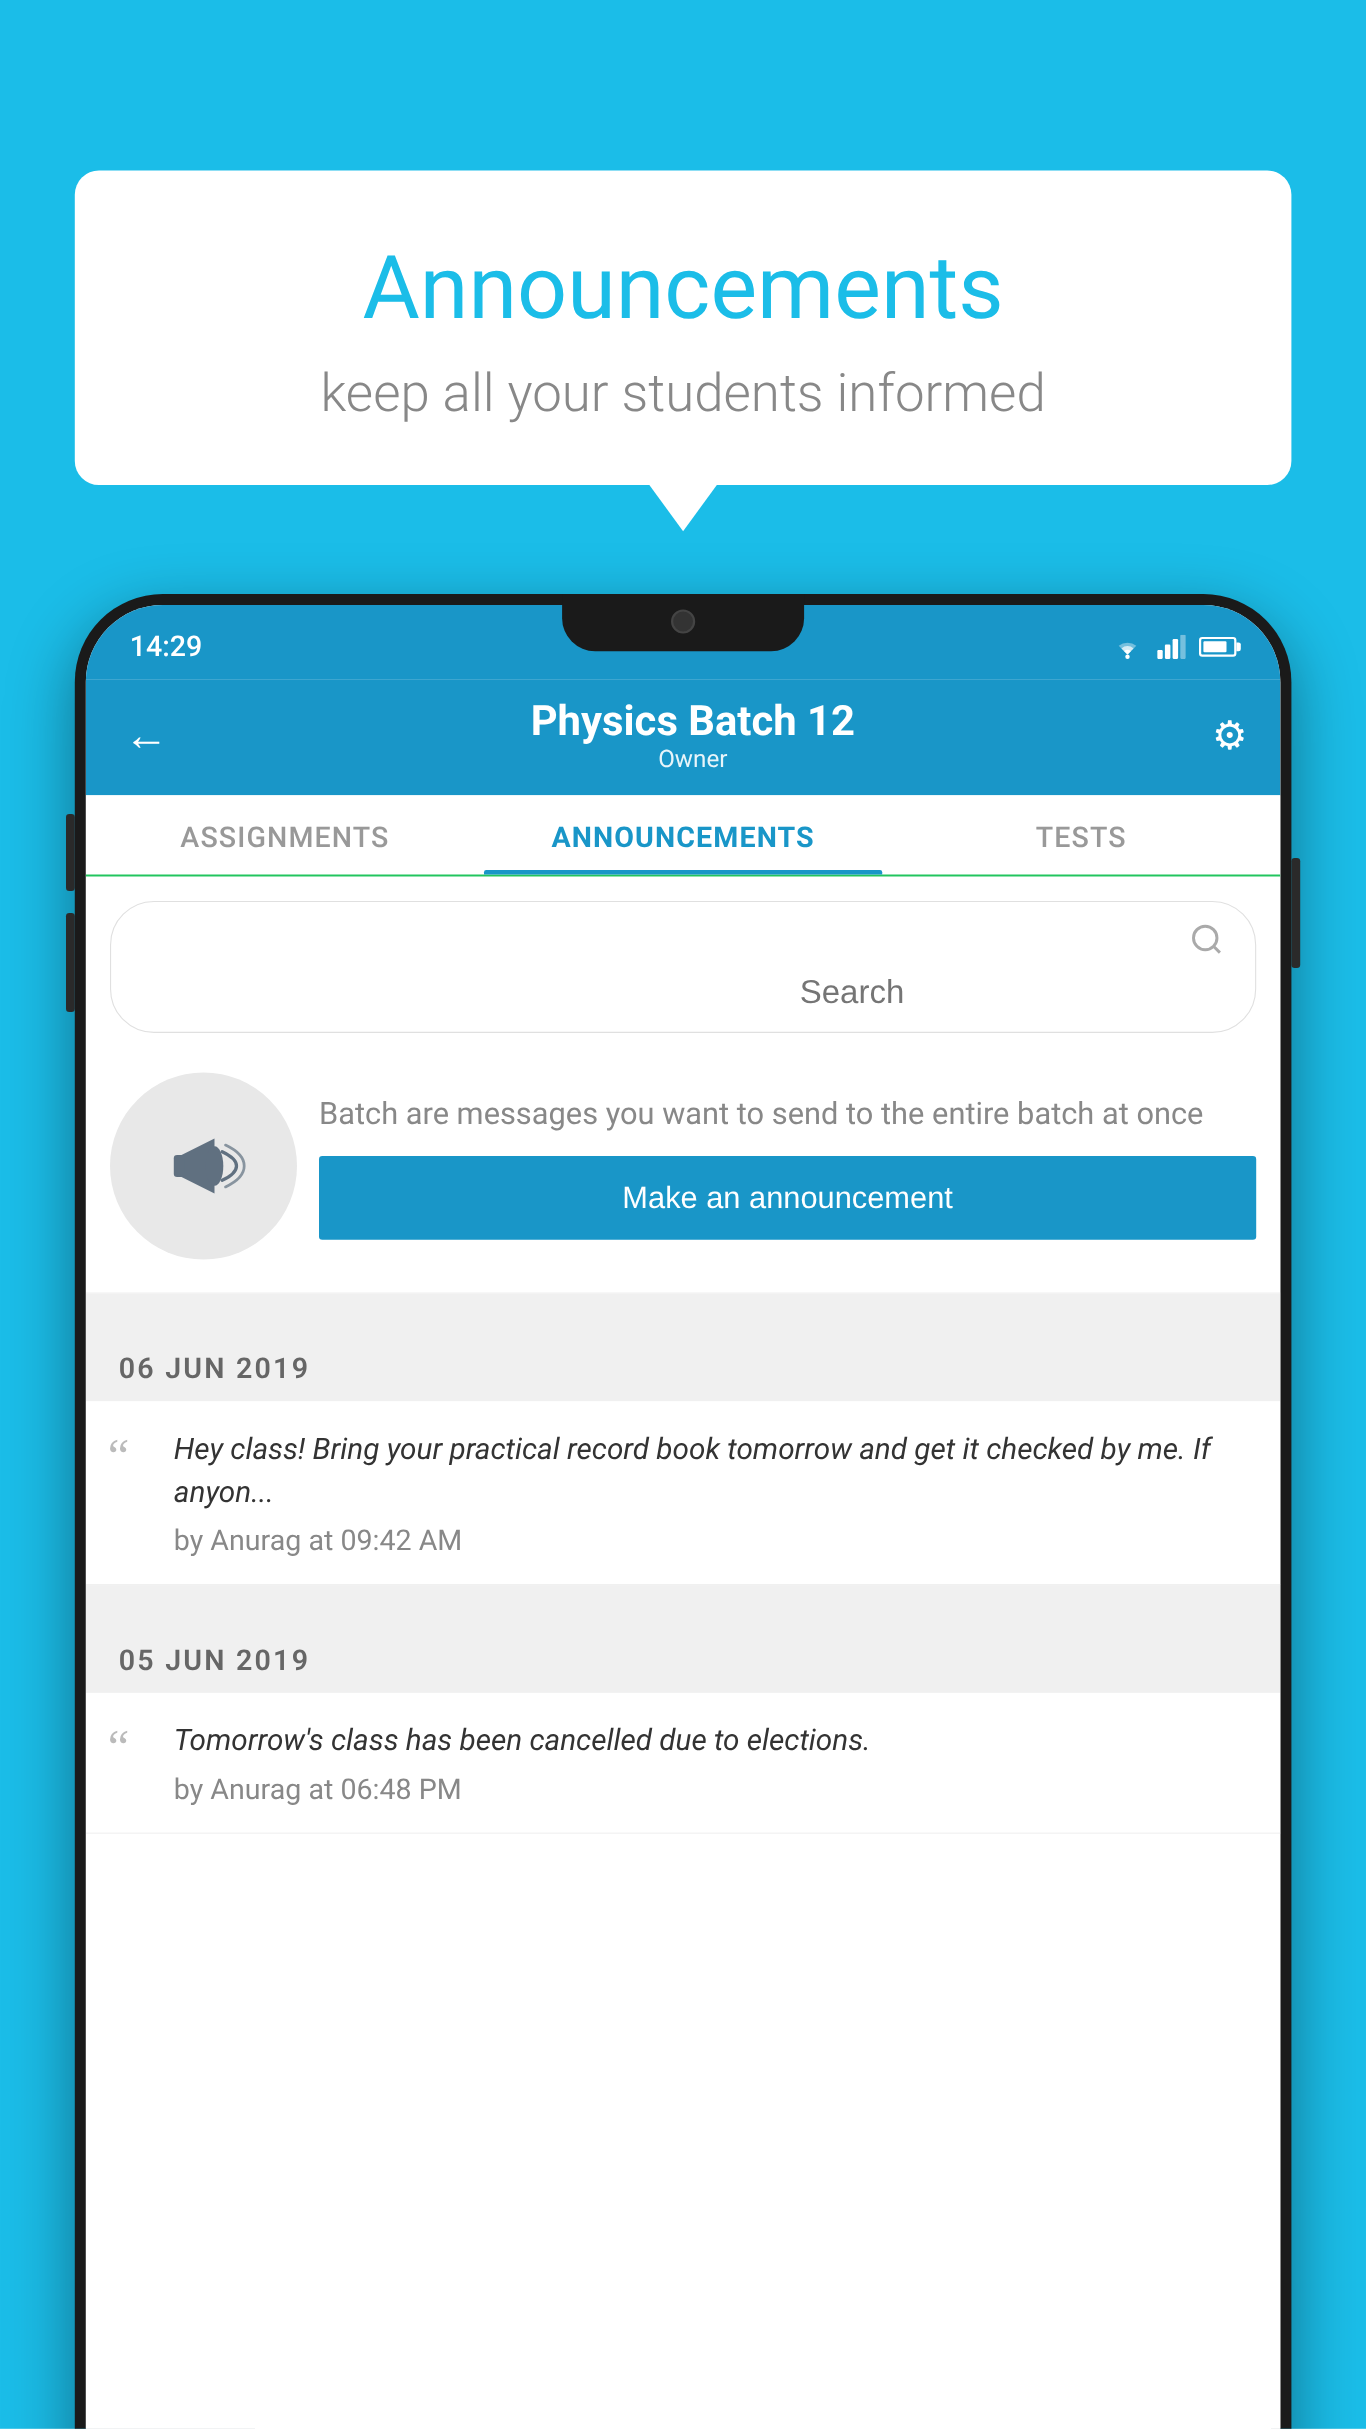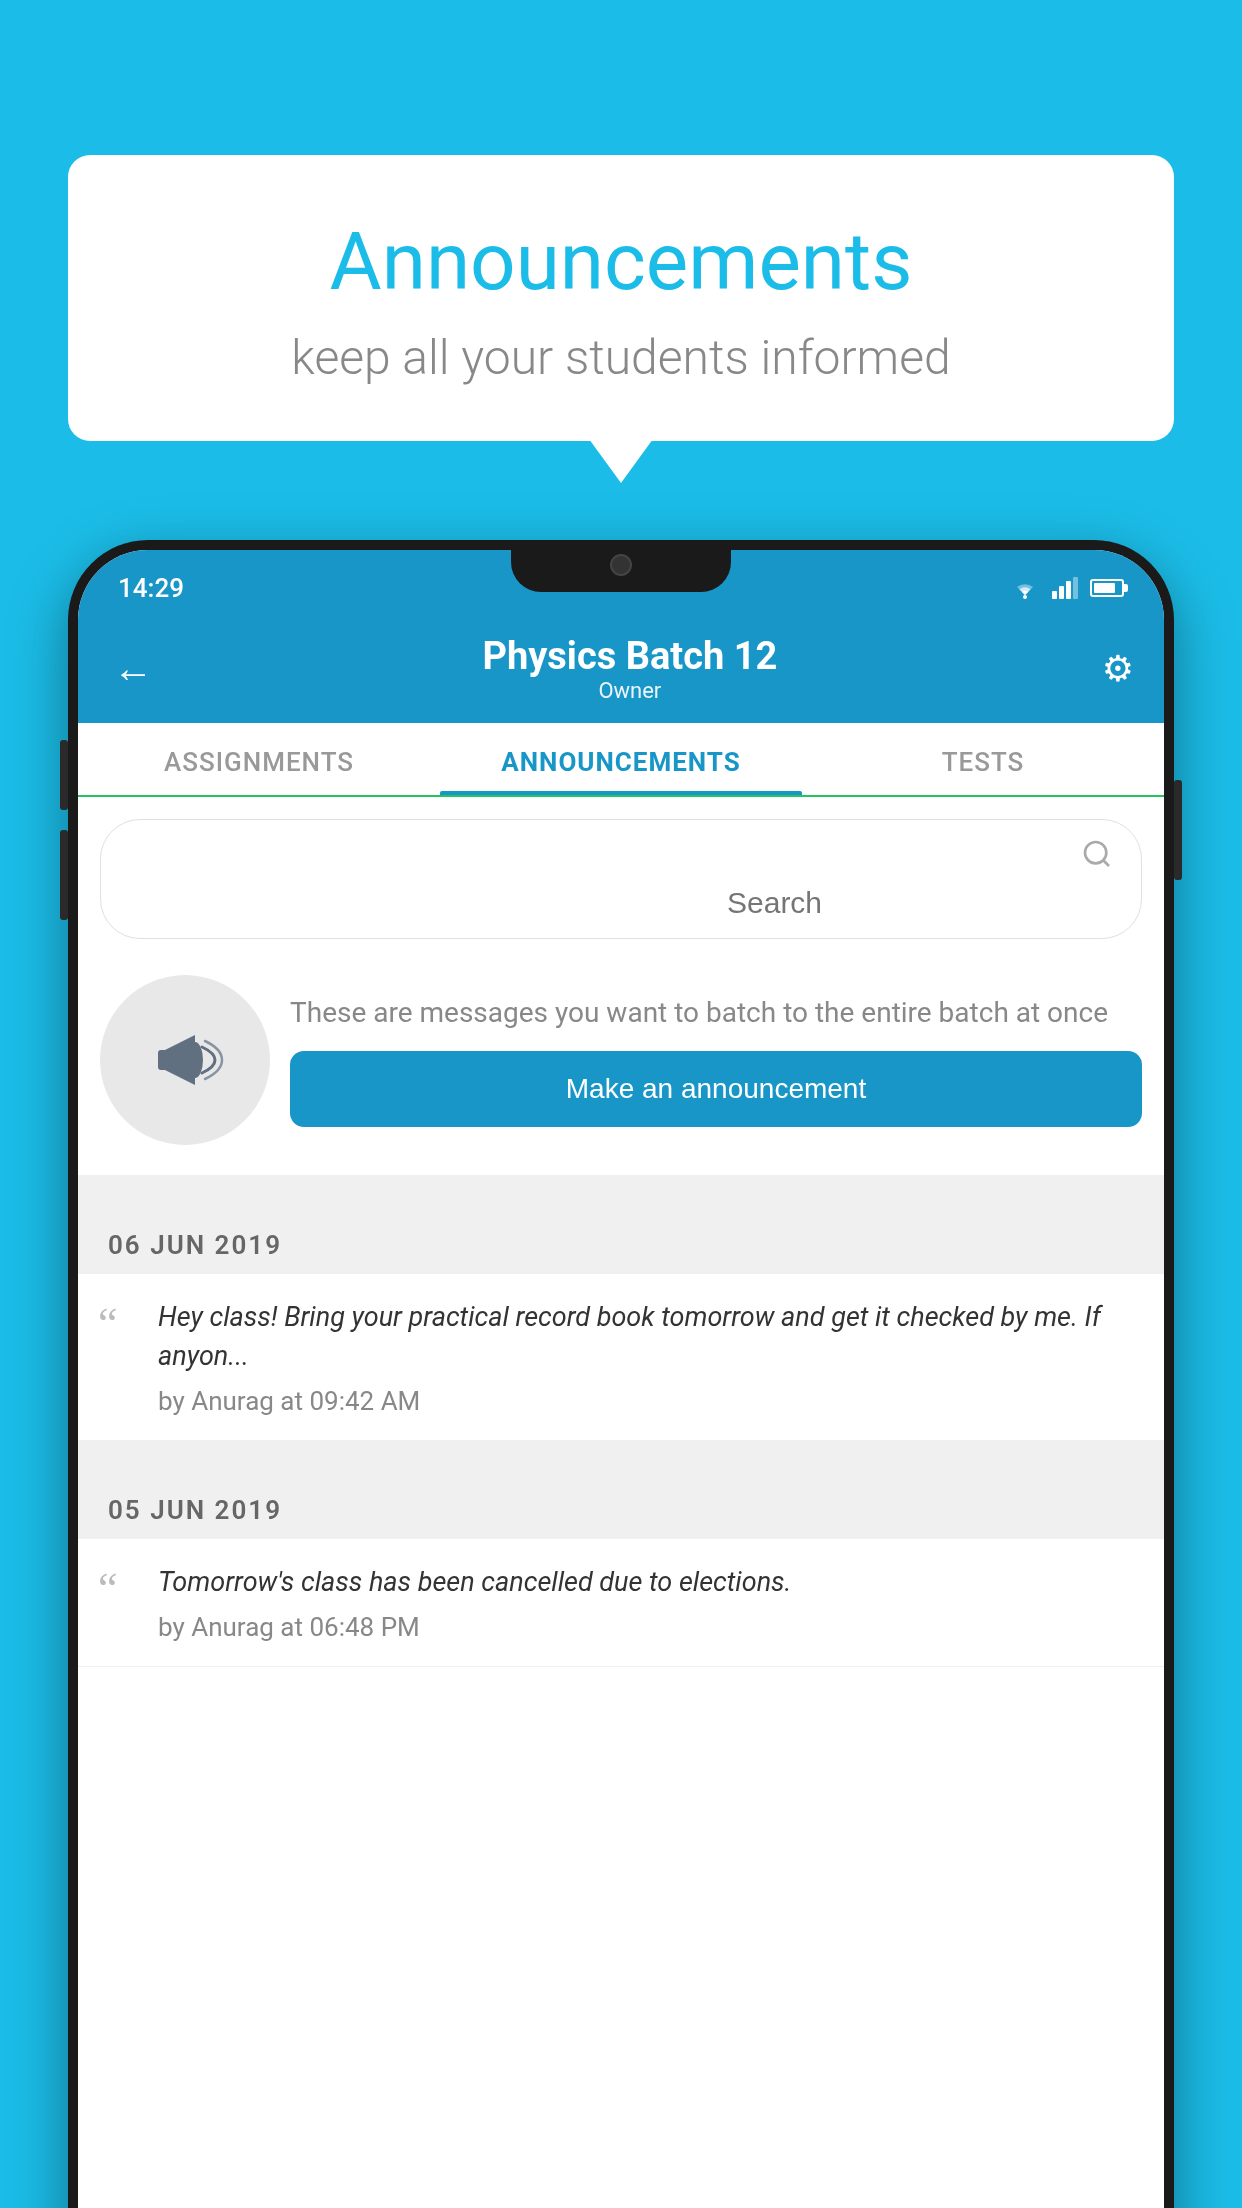--- a/index.html
+++ b/index.html
@@ -301,21 +301,21 @@
     .promo-text {
       font-size: 28px;
       color: #888;
       line-height: 1.4;
     }
 
     .make-announcement-btn {
       background: #1996C8;
       color: white;
       border: none;
-      border-radius: 14px;
+      border-radius: 3px;
       padding: 22px 28px;
       font-size: 28px;
       font-weight: 500;
       cursor: pointer;
       text-align: center;
     }
 
     
     .date-section {
       background: #f0f0f0;
@@ -481,21 +481,21 @@
 
               <ellipse cx="55" cy="45" rx="8" ry="18" fill="#607080"></ellipse>
 
               <path d="M62,32 Q75,38 75,45 Q75,52 62,58" stroke="#607080" stroke-width="3" fill="none" stroke-linecap="round"></path>
               <path d="M65,26 Q82,34 82,45 Q82,56 65,64" stroke="#607080" stroke-width="2.5" fill="none" stroke-linecap="round" opacity="0.7"></path>
 
               <rect x="18" y="35" width="10" height="20" rx="3" fill="#607080"></rect>
             </svg>
           </div>
           <div class="promo-right">
-            <p class="promo-text">These are messages you want to batch to the entire batch at once</p>
+            <p class="promo-text">Batch are messages you want to send to the entire batch at once</p>
             <button class="make-announcement-btn">Make an announcement</button>
           </div>
         </div>
 
         <div class="date-section">
           <span class="date-label">06  JUN  2019</span>
         </div>
 
         <div class="announcement-item">
           <div class="quote-icon">“</div>

